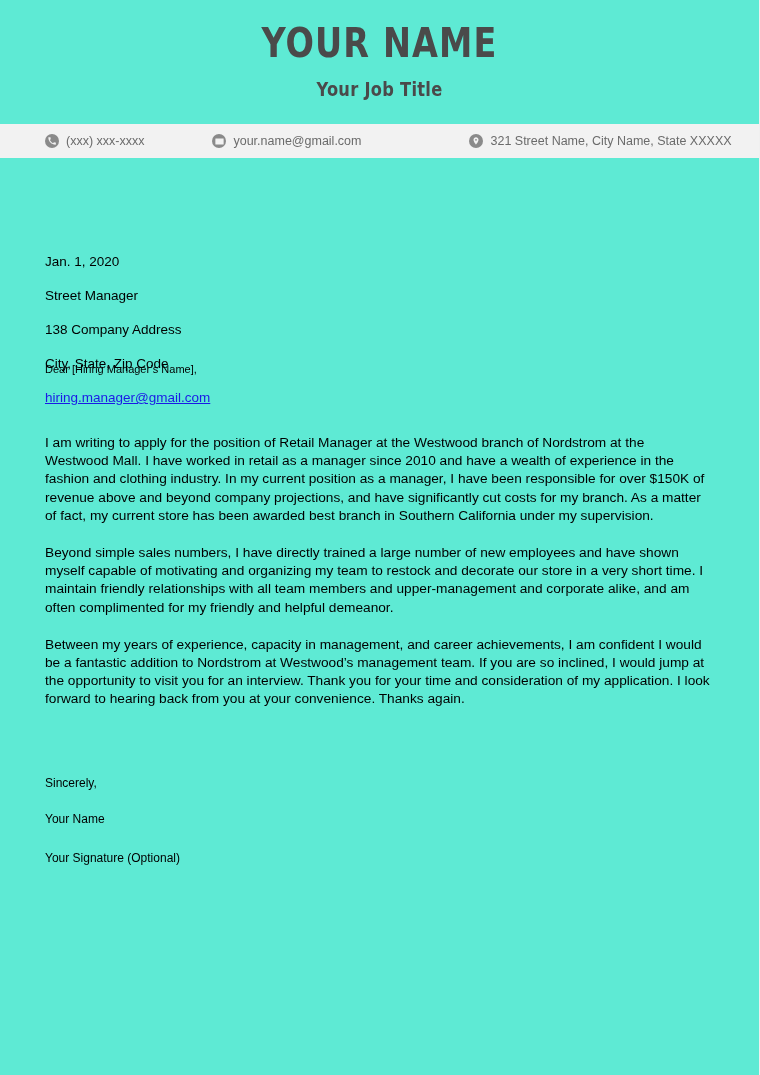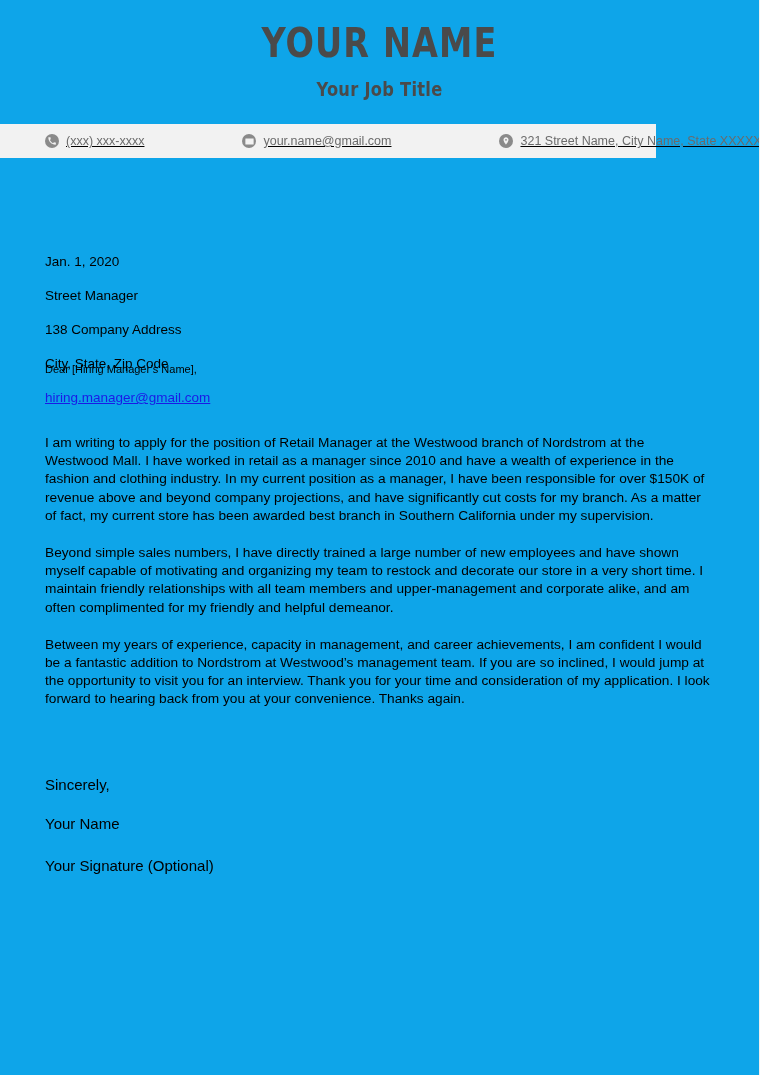--- a/index.html
+++ b/index.html
@@ -9,21 +9,21 @@
   }
   body {
     font-family: "Liberation Sans", sans-serif;
     -webkit-font-smoothing: antialiased;
   }
   .page {
     position: relative;
     width: 760px;
     height: 1075px;
     margin: 0 auto;
-    background: #0ea5e9;
+    background: #5eead4;
     overflow: hidden;
     box-sizing: border-box;
     border-right: 1px solid #f0f0f0;
   }
 
   
   .header {
     padding-top: 22px;
     text-align: center;
   }
@@ -45,36 +45,35 @@
     letter-spacing: 0.3px;
     transform: scaleX(0.95);
     margin: 14px 0 0 0;
   }
 
   
   .contact-bar {
     position: absolute;
     top: 124px;
     left: 0;
-    width: 656px;
+    width: 760px;
     height: 34px;
     background: #f2f2f2;
     display: flex;
     align-items: center;
-    text-decoration: underline;
   }
   .contact-item {
     display: flex;
     align-items: center;
     font-size: 12.5px;
     color: #6b6b6b;
     white-space: nowrap;
   }
   .contact-item.phone { margin-left: 45px; }
-  .contact-item.email { margin-left: 98px; text-align: center; }
+  .contact-item.email { margin-left: 68px; text-align: center; }
   .contact-item.address { margin-left: 108px; }
 
   .cicon {
     width: 14px;
     height: 14px;
     border-radius: 50%;
     background: #8a8a8a;
     display: inline-flex;
     align-items: center;
     justify-content: center;
@@ -124,21 +123,21 @@
     font-size: 13.7px;
     line-height: 18.2px;
     color: #000000;
     text-align: left;
   }
 
   .closing {
     position: absolute;
     top: 776px;
     left: 0;
-    font-size: 15px;
+    font-size: 12px;
     color: #000000;
   }
   .closing div { margin-bottom: 22px; }
   .closing div:last-child { margin-bottom: 0; margin-top: 25px; }
 </style>
 </head>
 <body>
 
 <div class="page">
 

